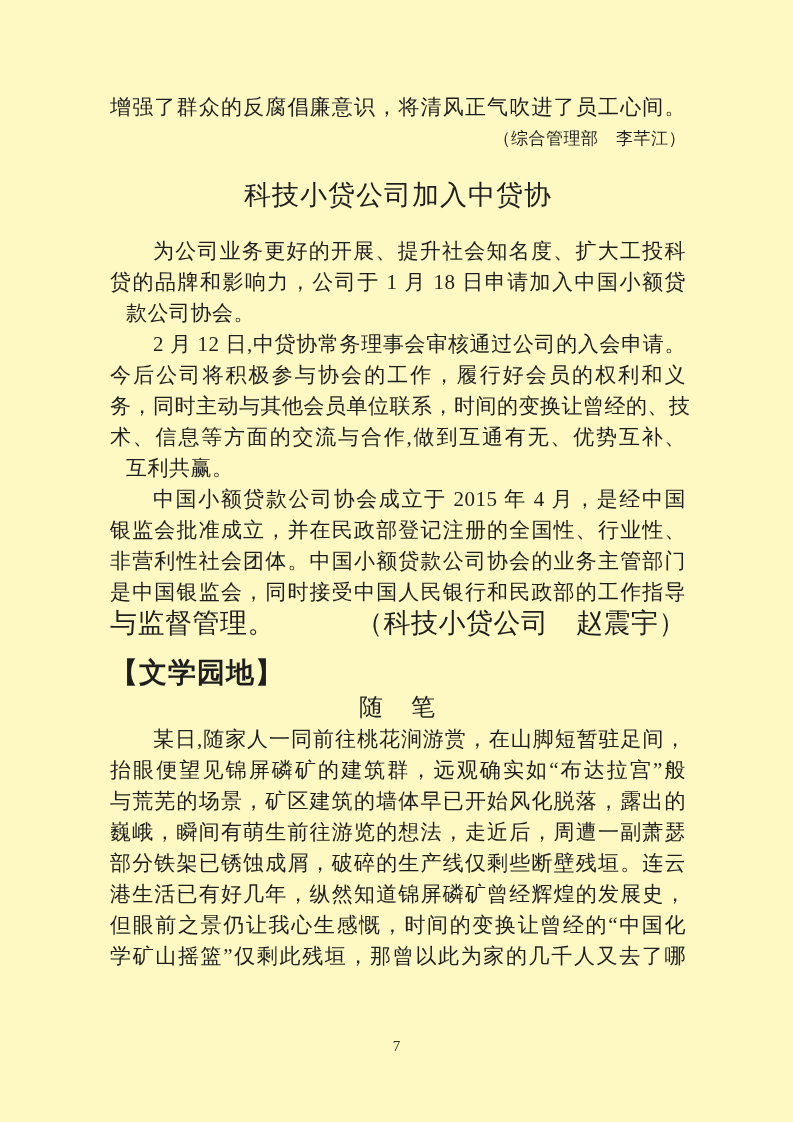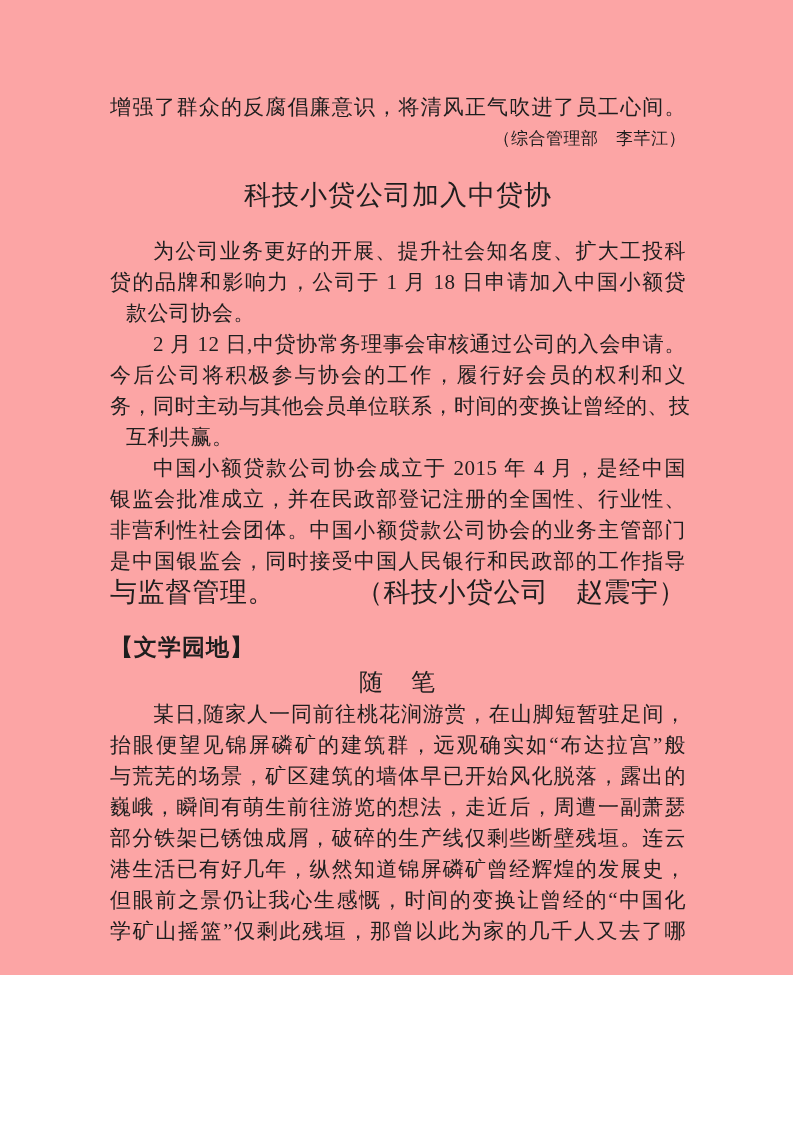--- a/index.html
+++ b/index.html
@@ -3,22 +3,22 @@
 <meta charset="utf-8">
 <style>
   html, body {
     margin: 0;
     padding: 0;
     background: #ffffff;
   }
   .page {
     position: relative;
     width: 793px;
-    height: 975px;
-    background: #fca5a5;
+    height: 1122px;
+    background: #fef9c3;
     font-family: "Liberation Serif", "DejaVu Serif", serif;
     color: #1e1e1e;
     overflow: hidden;
   }
   .content {
     position: absolute;
     left: 110px;
     top: 92px;
     width: 576px;
   }
@@ -54,22 +54,22 @@
   .article-title {
     margin: 20px 0 20px 0;
     font-family: "Liberation Sans", "DejaVu Sans", sans-serif;
     font-weight: 500;
     font-size: 27px;
     line-height: 42px;
     text-align: center;
     letter-spacing: 1px;
   }
   .section-marker {
-    margin-top: 23px;
-    font-size: 23px;
+    margin-top: 17px;
+    font-size: 28px;
     line-height: 34px;
     font-weight: 700;
     letter-spacing: 1px;
   }
   .essay-title {
     margin: 0;
     font-family: "Liberation Sans", "DejaVu Sans", sans-serif;
     font-weight: 500;
     font-size: 24px;
     line-height: 34px;
@@ -106,20 +106,21 @@
       <div class="ln ind">为公司业务更好的开展、提升社会知名度、扩大工投科</div>
       <div class="ln">贷的品牌和影响力，公司于 1 月 18 日申请加入中国小额贷</div>
       <div class="ln end">款公司协会。</div>
     <p></p>
 
     <p class="para">
       </p>
       <div class="ln ind">2 月 12 日,中贷协常务理事会审核通过公司的入会申请。</div>
       <div class="ln">今后公司将积极参与协会的工作，履行好会员的权利和义</div>
       <div class="ln">务，同时主动与其他会员单位联系，时间的变换让曾经的、技</div>
+      <div class="ln">术、信息等方面的交流与合作,做到互通有无、优势互补、</div>
       <div class="ln end">互利共赢。</div>
     <p></p>
 
     <p class="para">
       </p>
       <div class="ln ind">中国小额贷款公司协会成立于 2015 年 4 月，是经中国</div>
       <div class="ln">银监会批准成立，并在民政部登记注册的全国性、行业性、</div>
       <div class="ln">非营利性社会团体。中国小额贷款公司协会的业务主管部门</div>
       <div class="ln">是中国银监会，同时接受中国人民银行和民政部的工作指导</div>
       <div class="composite">

